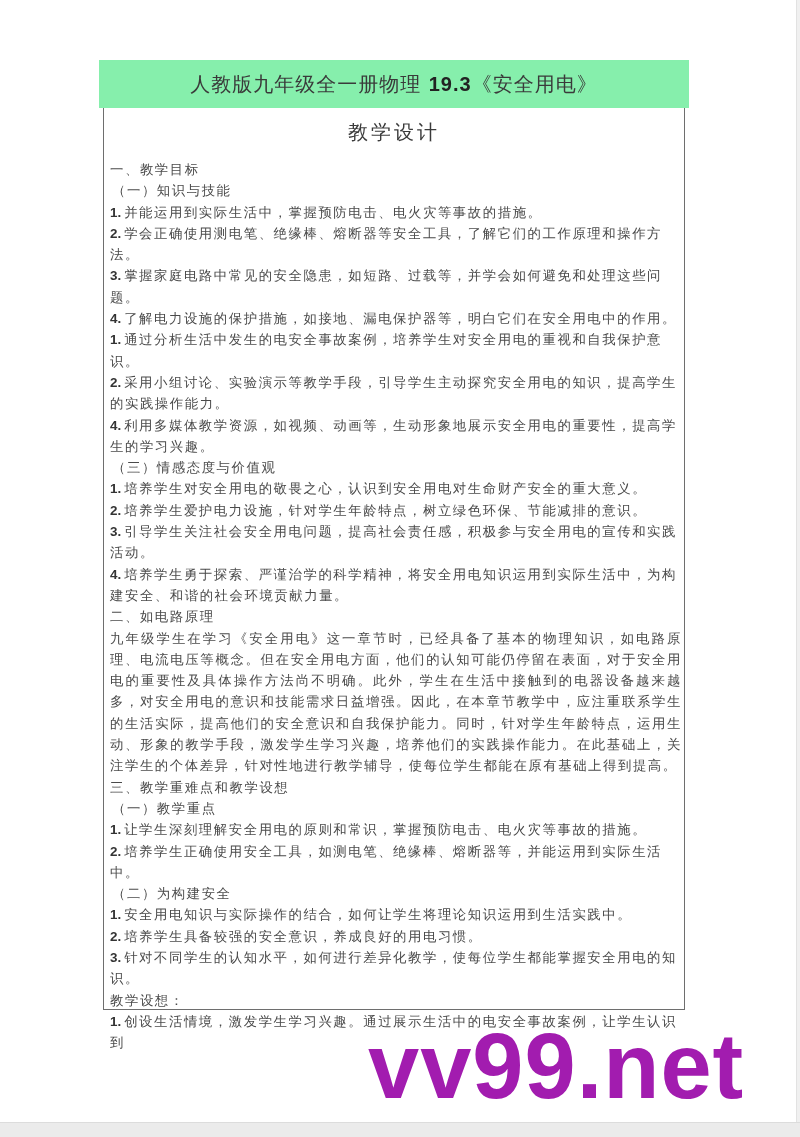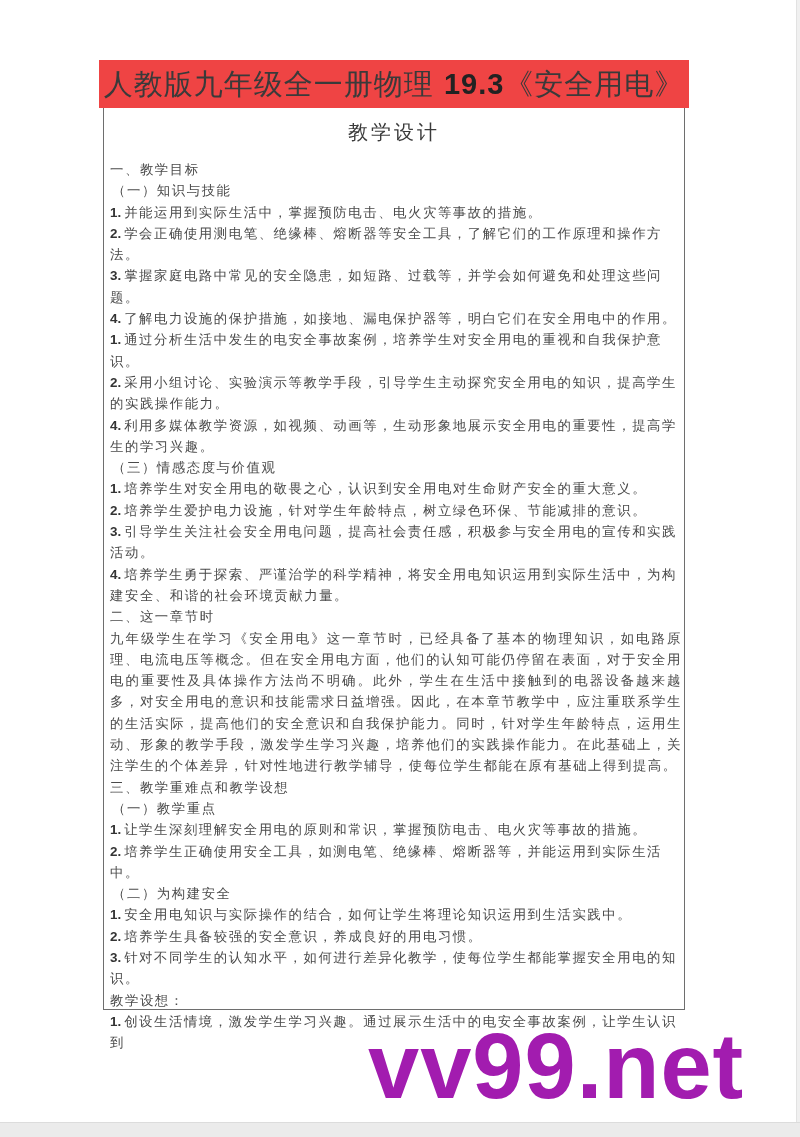--- a/index.html
+++ b/index.html
@@ -48,26 +48,26 @@
     width: 582px;
     text-align: center;
     color: #3a3a3a;
     font-family: "DejaVu Sans", sans-serif;
     font-weight: normal;
     line-height: 48px;
     margin: 0;
   }
   .title .line1 {
     display: block;
-    font-size: 29px;
+    font-size: 20px;
     letter-spacing: 1px;
     white-space: nowrap;
     margin-left: -4px;
     margin-right: -4px;
-    background: #ef4444;
+    background: #86efac;
   }
   .title .line1 .num {
     font-family: "Liberation Sans", sans-serif;
     font-weight: bold;
     color: #222;
   }
   .title .line2 {
     display: block;
     font-size: 20px;
     letter-spacing: 3px;
@@ -137,21 +137,21 @@
   <p><span class="num">1.</span><span>通过分析生活中发生的电安全事故案例，培养学生对安全用电的重视和自我保护意识。</span></p>
   <p><span class="num">2.</span><span>采用小组讨论、实验演示等教学手段，引导学生主动探究安全用电的知识，提高学生的实践操作能力。</span></p>
   <p><span class="num">4.</span><span>利用多媒体教学资源，如视频、动画等，生动形象地展示安全用电的重要性，提高学生的学习兴趣。</span></p>
 
   <p class="sub">（三）情感态度与价值观</p>
   <p><span class="num">1.</span><span>培养学生对安全用电的敬畏之心，认识到安全用电对生命财产安全的重大意义。</span></p>
   <p><span class="num">2.</span><span>培养学生爱护电力设施，针对学生年龄特点，树立绿色环保、节能减排的意识。</span></p>
   <p><span class="num">3.</span><span>引导学生关注社会安全用电问题，提高社会责任感，积极参与安全用电的宣传和实践活动。</span></p>
   <p><span class="num">4.</span><span>培养学生勇于探索、严谨治学的科学精神，将安全用电知识运用到实际生活中，为构建安全、和谐的社会环境贡献力量。</span></p>
 
-  <p>二、这一章节时</p>
+  <p>二、如电路原理</p>
   <p class="para">九年级学生在学习《安全用电》这一章节时，已经具备了基本的物理知识，如电路原理、电流电压等概念。但在安全用电方面，他们的认知可能仍停留在表面，对于安全用电的重要性及具体操作方法尚不明确。此外，学生在生活中接触到的电器设备越来越多，对安全用电的意识和技能需求日益增强。因此，在本章节教学中，应注重联系学生的生活实际，提高他们的安全意识和自我保护能力。同时，针对学生年龄特点，运用生动、形象的教学手段，激发学生学习兴趣，培养他们的实践操作能力。在此基础上，关注学生的个体差异，针对性地进行教学辅导，使每位学生都能在原有基础上得到提高。</p>
 
   <p>三、教学重难点和教学设想</p>
 
   <p class="sub">（一）教学重点</p>
   <p><span class="num">1.</span><span>让学生深刻理解安全用电的原则和常识，掌握预防电击、电火灾等事故的措施。</span></p>
   <p><span class="num">2.</span><span>培养学生正确使用安全工具，如测电笔、绝缘棒、熔断器等，并能运用到实际生活中。</span></p>
 
   <p class="sub">（二）为构建安全</p>
   <p><span class="num">1.</span><span>安全用电知识与实际操作的结合，如何让学生将理论知识运用到生活实践中。</span></p>

